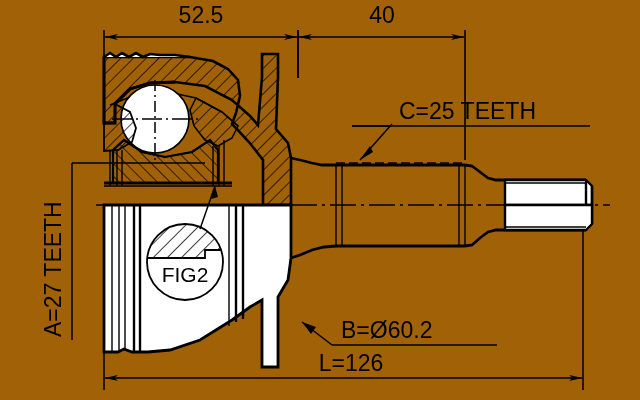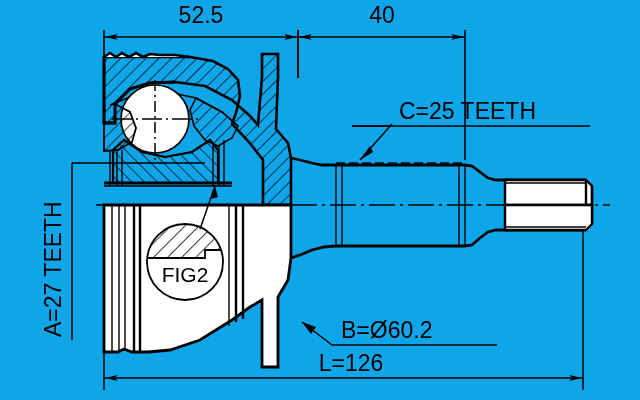--- a/index.html
+++ b/index.html
@@ -4,21 +4,21 @@
 <style>
   html, body {
     margin: 0;
     padding: 0;
     background: #ffffff;
   }
   #drawing-root {
     position: relative;
     width: 640px;
     height: 400px;
-    background: #0ea5e9;
+    background: #a16207;
     font-family: "Liberation Sans", sans-serif;
     overflow: hidden;
   }
   svg.cad {
     position: absolute;
     top: 0;
     left: 0;
     width: 640px;
     height: 400px;
     display: block;

